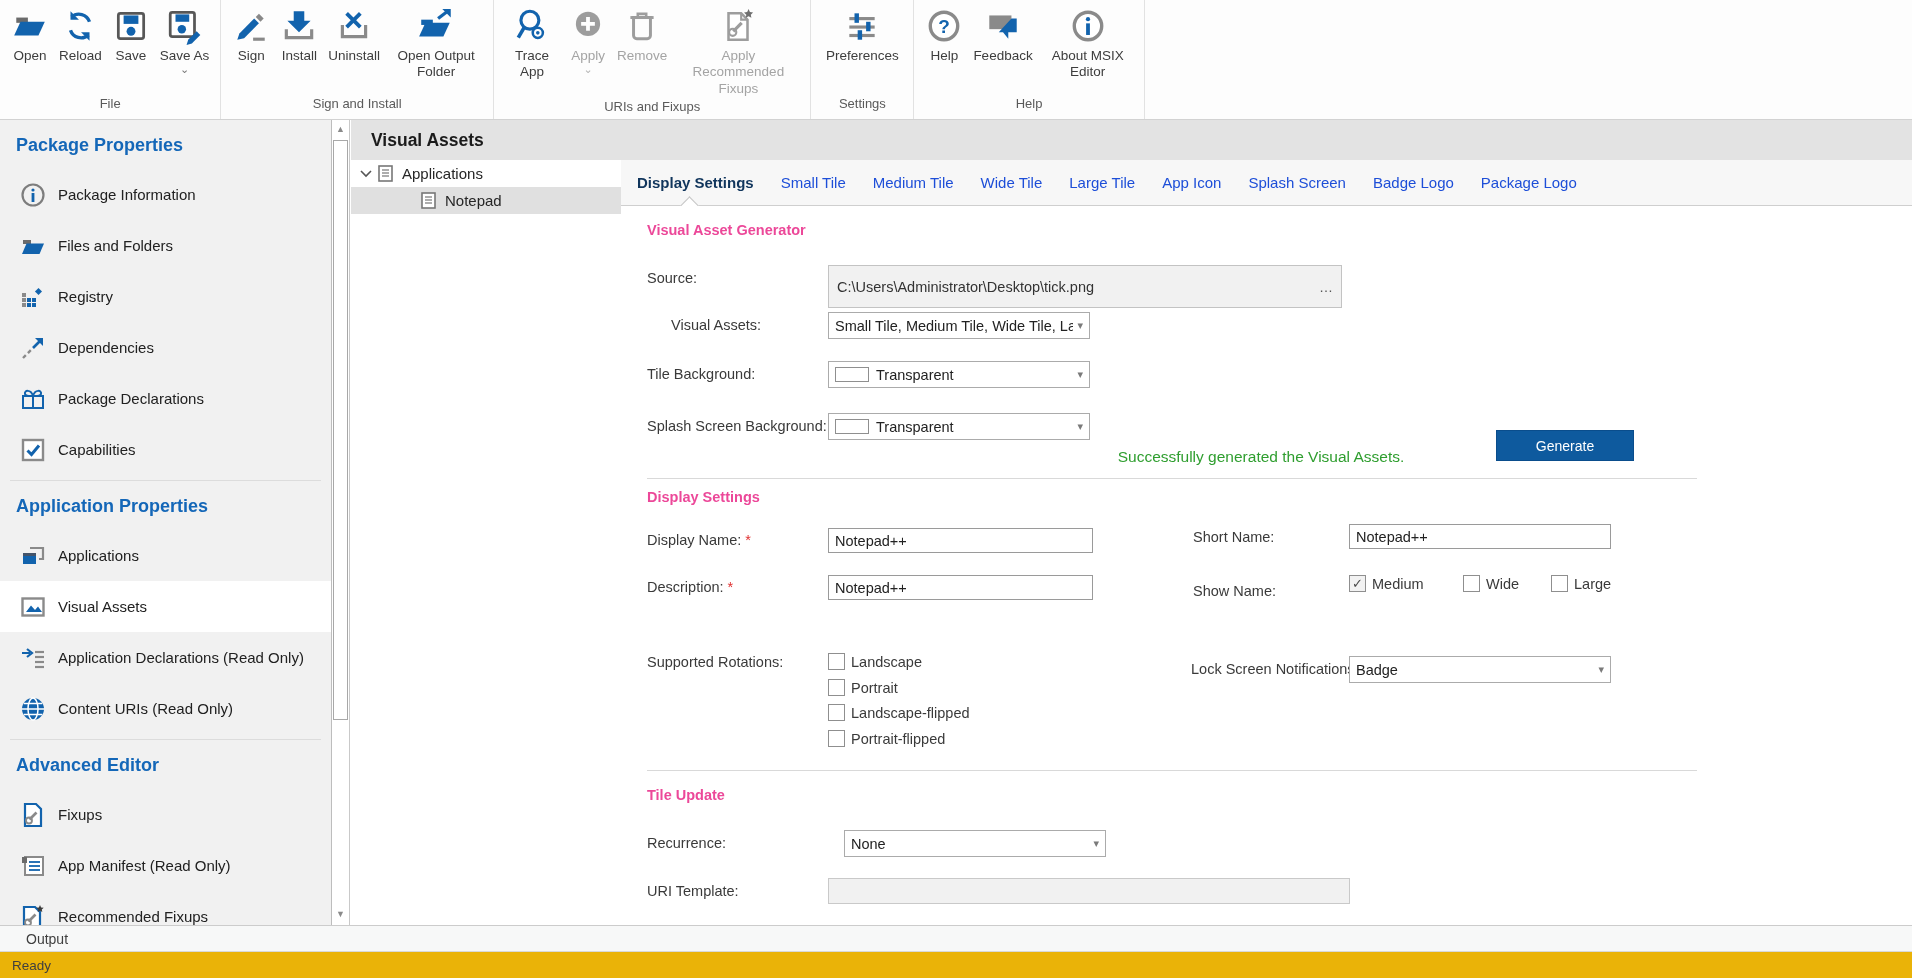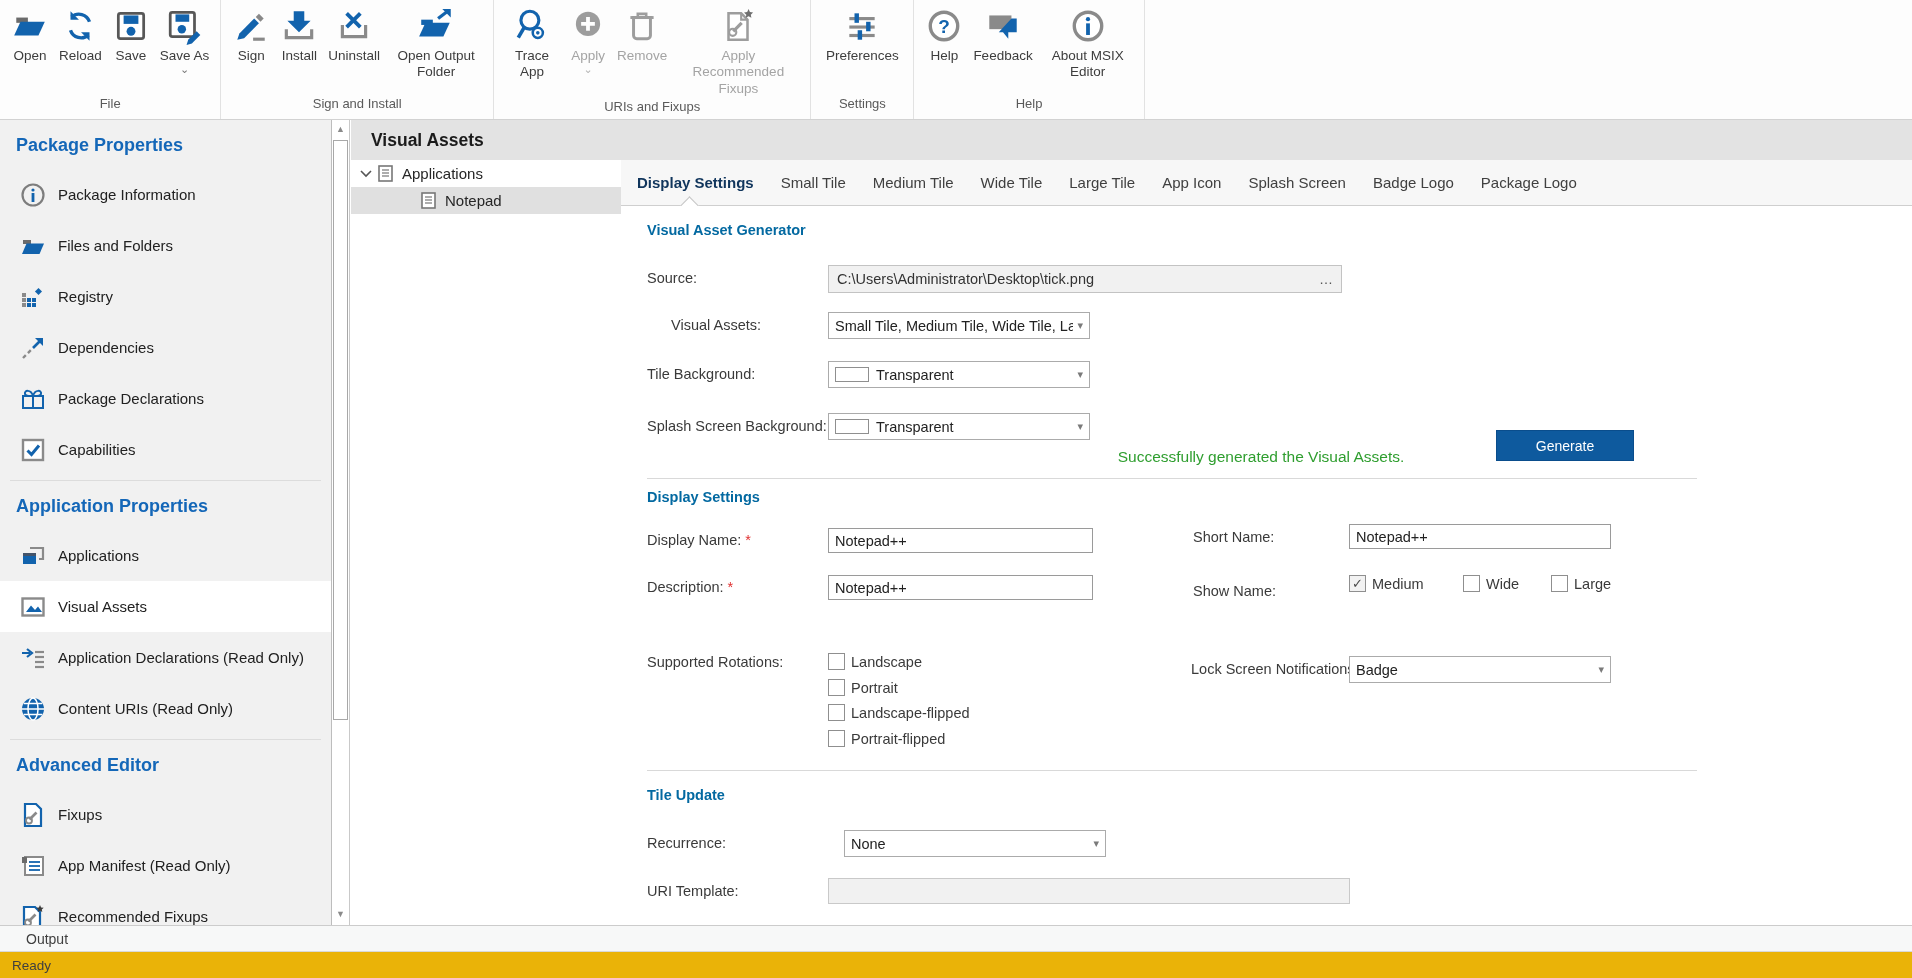--- a/index.html
+++ b/index.html
@@ -53,34 +53,34 @@
   .tree-row { height:27px; display:flex; align-items:center; font-size:15px; color:#262626; }
   .tree-row.selected { background:#e0e0e0; }
   .tree-caret { width:14px; height:14px; margin-left:8px; }
   .tree-doc { width:15px; height:17px; margin-left:5px; margin-right:9px; }
   .tree-row.child { padding-left:70px; }
   .tree-row.child .tree-doc { margin-left:0; }
 
   .tabbar { position:absolute; left:270px; right:0; top:40px; height:46px; background:#f7f7f7;
     border-bottom:1px solid #cfcfcf; display:flex; align-items:center; gap:27px;
     padding-left:16px; }
-  .tab { font-size:15px; color:#404040; cursor:default; white-space:nowrap; }
+  .tab { font-size:15px; color:#1d4ed8; cursor:default; white-space:nowrap; }
   .tab.active { color:#10355c; font-weight:bold; }
   .tab-notch { position:absolute; left:62px; bottom:-7px; width:13px; height:13px;
     background:#fff; transform:rotate(45deg);
     border-top:1px solid #c4c4c4; border-left:1px solid #c4c4c4; }
 
   .content { position:absolute; left:270px; right:0; top:86px; bottom:0; background:#fff; }
   .c-abs { position:absolute; }
-  .sec-heading { font-size:14.5px; font-weight:bold; color:#0369a1; }
+  .sec-heading { font-size:14.5px; font-weight:bold; color:#ec4899; }
   .f-label { font-size:14.5px; color:#3a3a3a; line-height:27px; white-space:nowrap; }
   .req { color:#e03030; margin-left:4px; }
   .divider { position:absolute; left:26px; width:1050px; border-top:1px solid #d9d9d9; }
 
-  .src-field { height:28px; background:#f1f1f1; border:1px solid #c3c3c3;
+  .src-field { height:43px; background:#f1f1f1; border:1px solid #c3c3c3;
     display:flex; align-items:center; padding:0 8px; font-size:14.5px; color:#333; }
   .src-text { flex:1; overflow:hidden; white-space:nowrap; }
   .browse { color:#555; font-size:14px; padding-left:6px; cursor:default; }
 
   .dd { height:27px; background:#fff; border:1px solid #ababab; display:flex;
     align-items:center; padding:0 6px; font-size:14.5px; color:#222; }
   .dd-text { flex:1; overflow:hidden; white-space:nowrap; }
   .dd-arrow { font-size:11px; color:#7a7a7a; margin-left:4px; }
   .swatch { width:34px; height:15px; background:#fff; border:1px solid #8f8f8f;
     margin-right:7px; flex:0 0 34px; }

